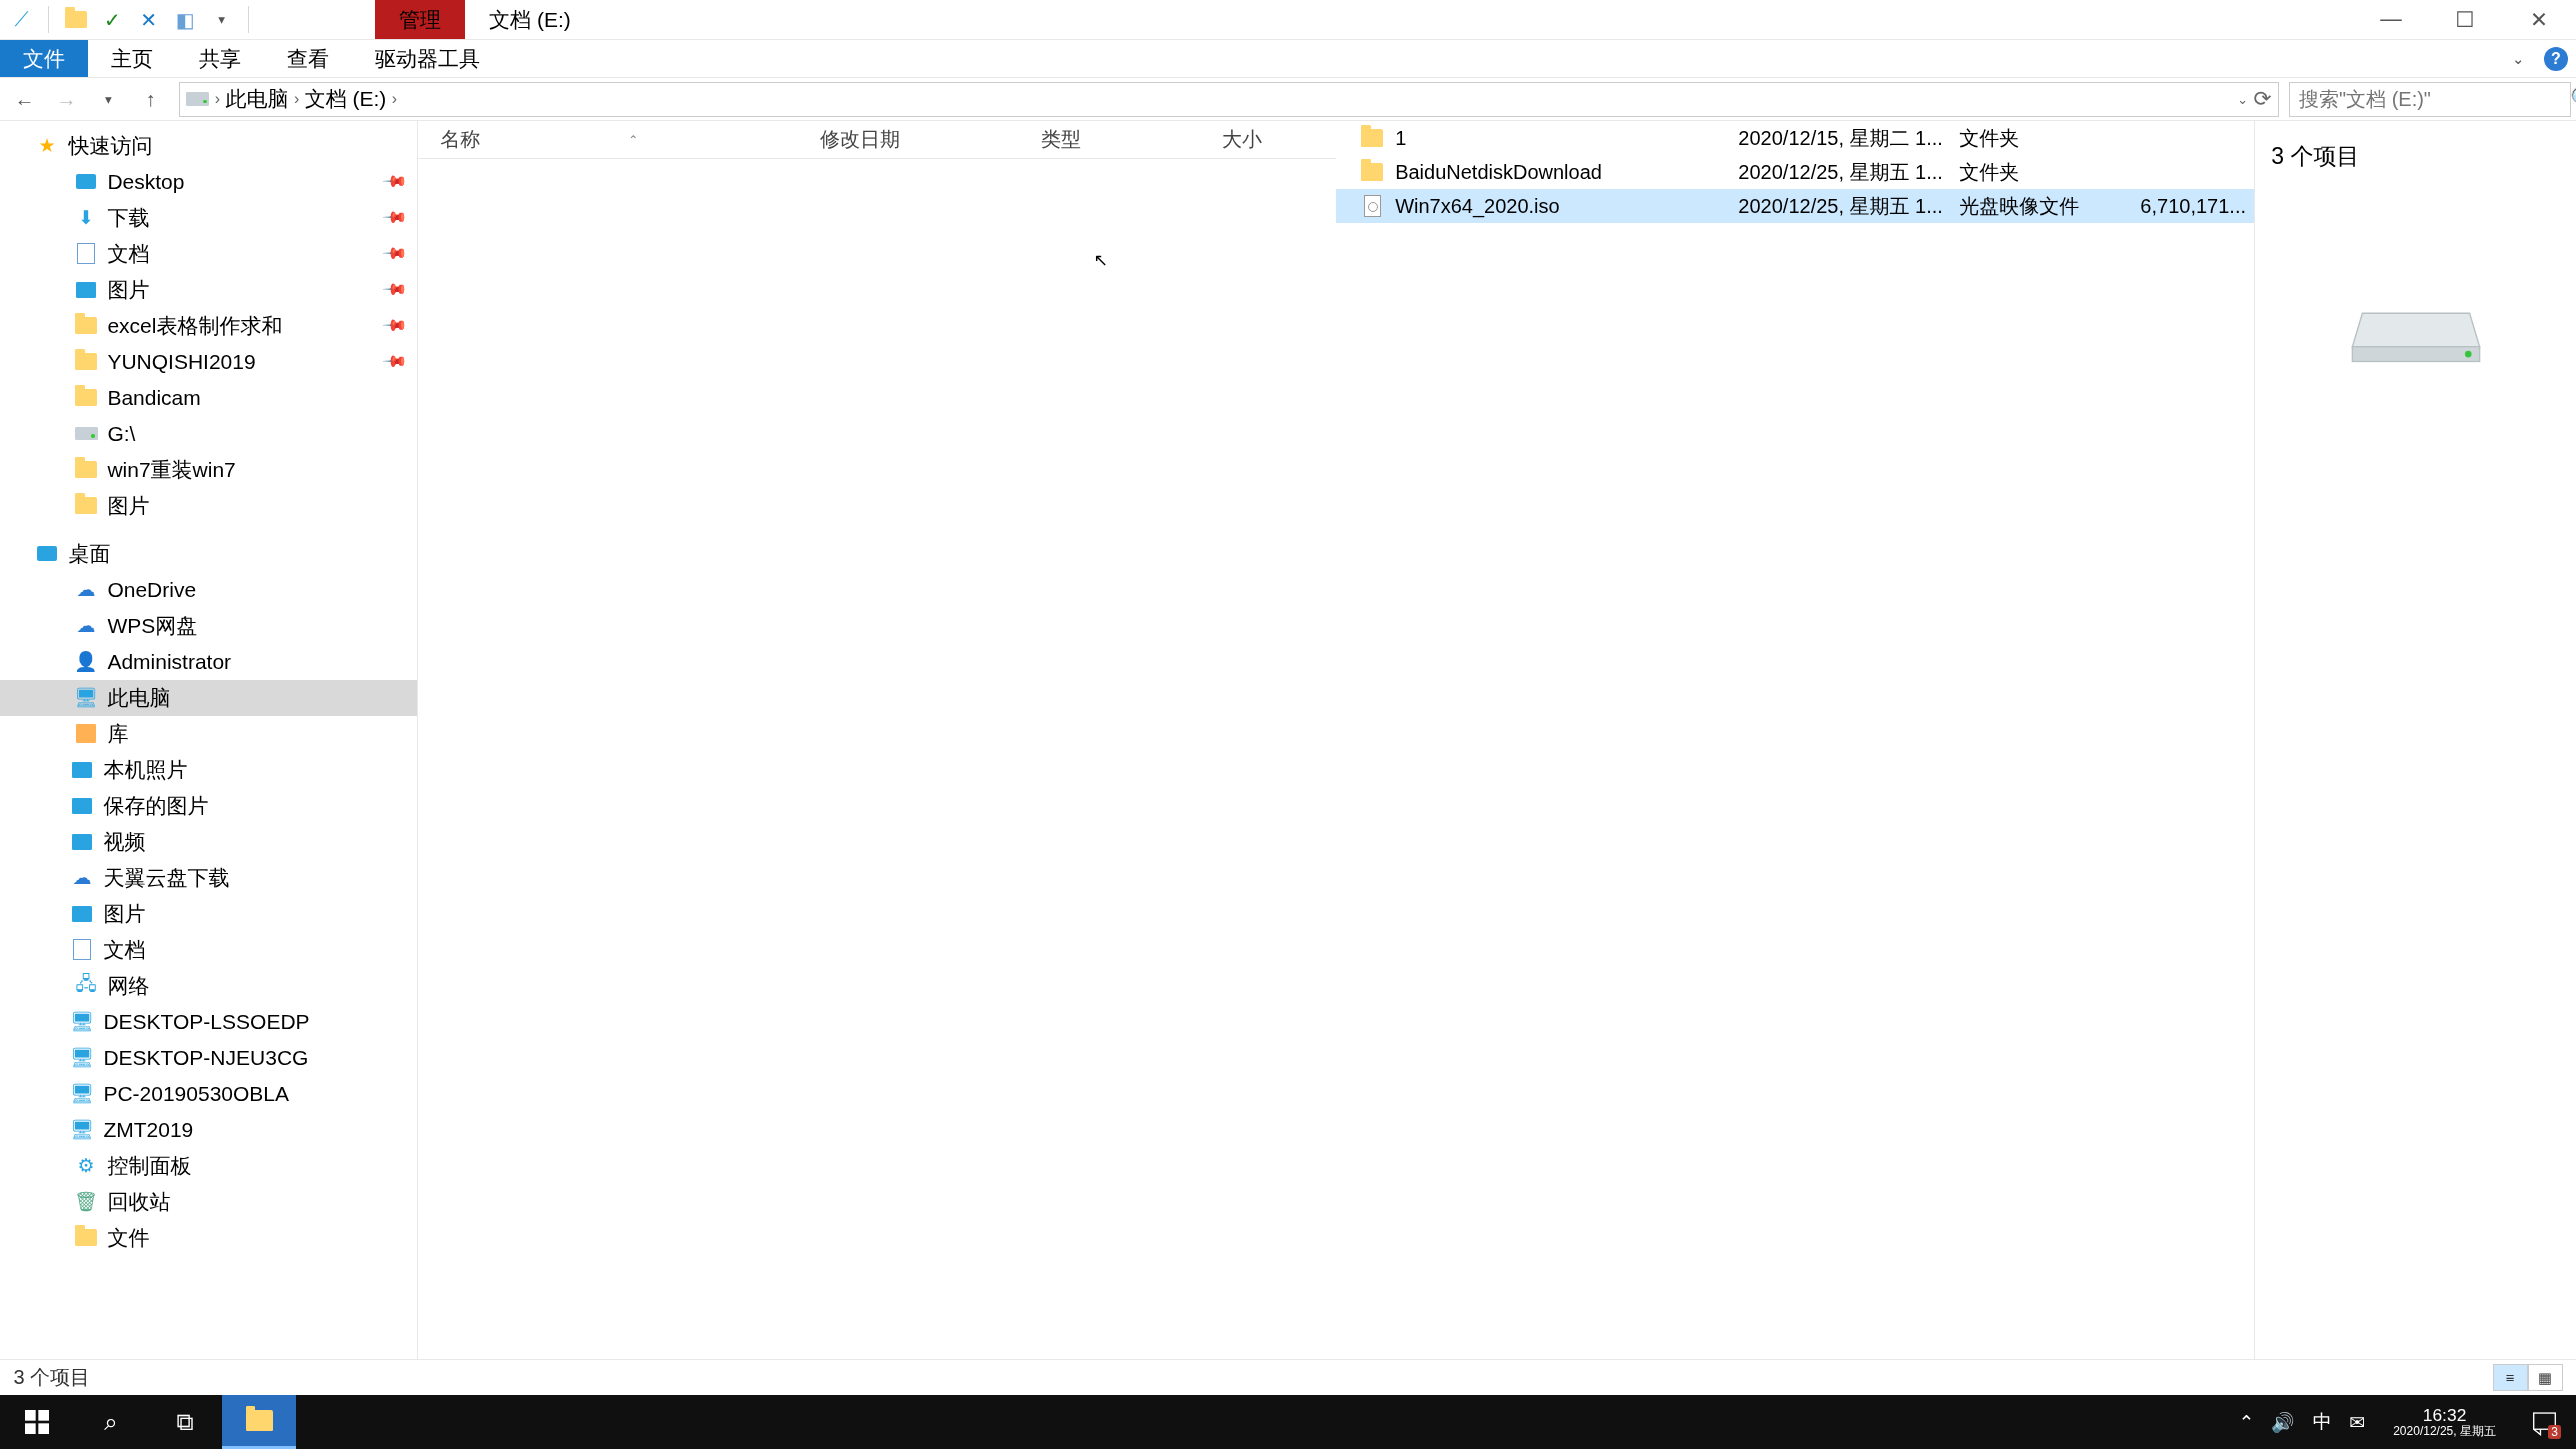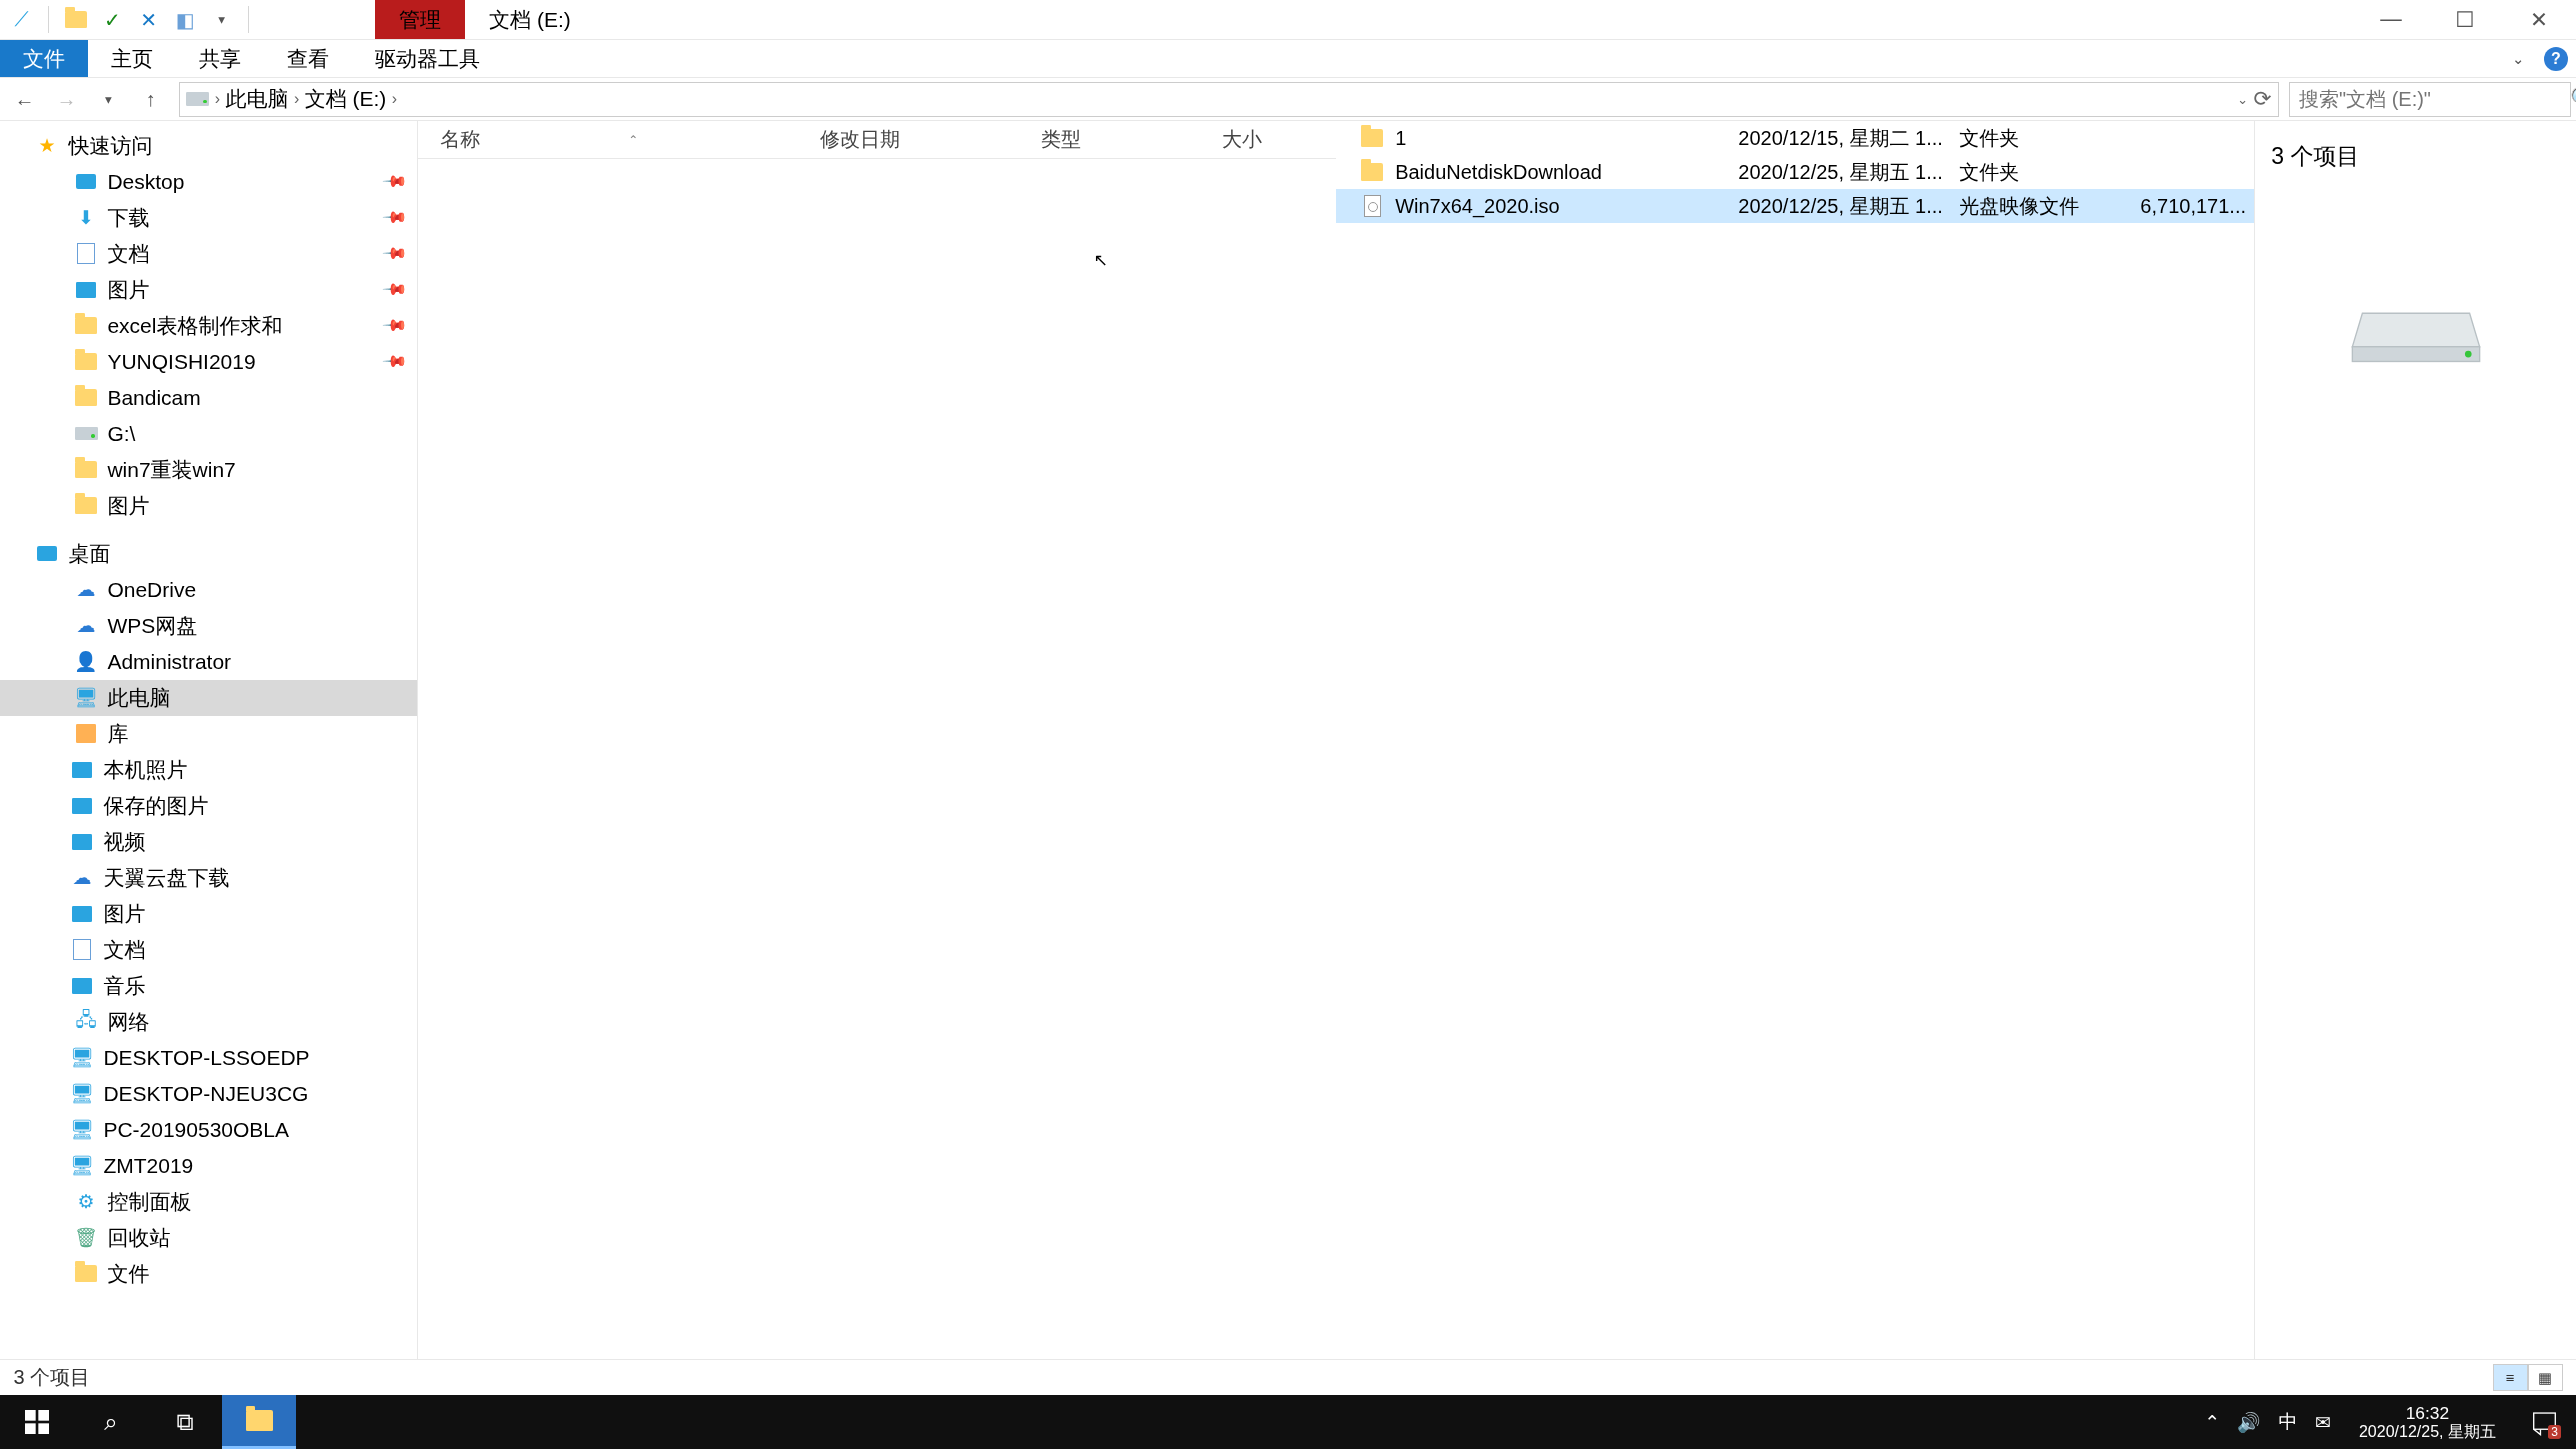--- a/index.html
+++ b/index.html
@@ -64,21 +64,21 @@
 .view-btn { width:35px; height:27px; border:0.7px solid #ccc; display:flex; align-items:center; justify-content:center; font-size:14.8px; }
 .view-btn.active { background:#cce8ff; }
 
 .taskbar { height:54px; background:#101010; display:flex; align-items:center; color:#fff; }
 .tb-btn { width:74px; height:54px; display:flex; align-items:center; justify-content:center; font-size:24px; }
 .tb-btn.active { background:#2a6fbf; border-bottom:3.4px solid #83c0ff; }
 .tb-spacer { flex:1; }
 .tray { display:flex; align-items:center; gap:17.4px; padding:0 12px; }
 .tray-item { font-size:19px; }
 .clock { text-align:center; line-height:1.1; font-size:17.4px; padding:0 10.7px;}
-.clock .date { font-size:16px; }
+.clock .date { font-size:12px; }
 .notif { width:40px; height:40px; display:flex; align-items:center; justify-content:center; position:relative; }
 .notif-badge { position:absolute; bottom:2.7px; right:2.7px; background:#ba3a2f; color:#fff; font-size:12px; border-radius:2.7px; padding:0 3.4px; }
 
 .ico-folder { background:#ffd66e; width:21.5px; height:17.4px; border-radius:2px 2px 1.3px 1.3px; position:relative; }
 .ico-folder::before { content:""; position:absolute; top:-4px; left:0; width:9.4px; height:5.4px; background:#ffd66e; border-radius:1.3px 1.3px 0 0; }
 .ico-star { color:#ffb400; }
 .ico-desktop { background:#2aa4e0; width:20px; height:14.8px; border-radius:2px; }
 .ico-download { color:#2aa4e0; }
 .ico-doc { background:#fff; border:1.3px solid #6aa0d8; width:17.4px; height:21.5px; }
 .ico-pic { background:#2aa4e0; width:20px; height:16px; border-radius:1.3px; }
@@ -309,26 +309,20 @@
               <div class="ico-pic"></div>
             </span>
             <span>图片</span>
           </div>
           <div class="tree-node lvl2">
             <span class="node-icon">
               <div class="ico-doc"></div>
             </span>
             <span>文档</span>
           </div>
-          <div class="tree-node lvl2">
-            <span class="node-icon">
-              <div class="ico-pic"></div>
-            </span>
-            <span>音乐</span>
-          </div>
         </div>
 
       <div class="tree-node lvl1">
         <span class="node-icon ico-net">🖧</span>
         <span>网络</span>
       </div>
       <div id="net-container">
           <div class="tree-node lvl2">
             <span class="node-icon">
               <span class="ico-pc">🖥</span>

